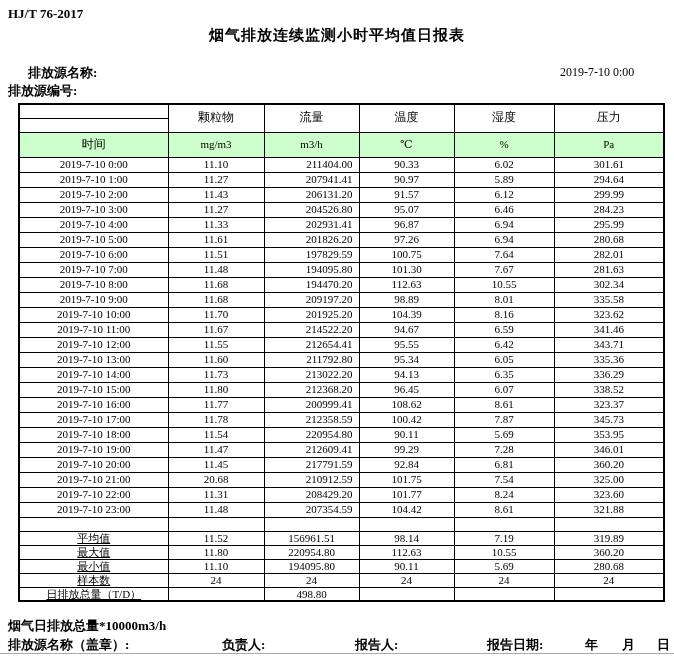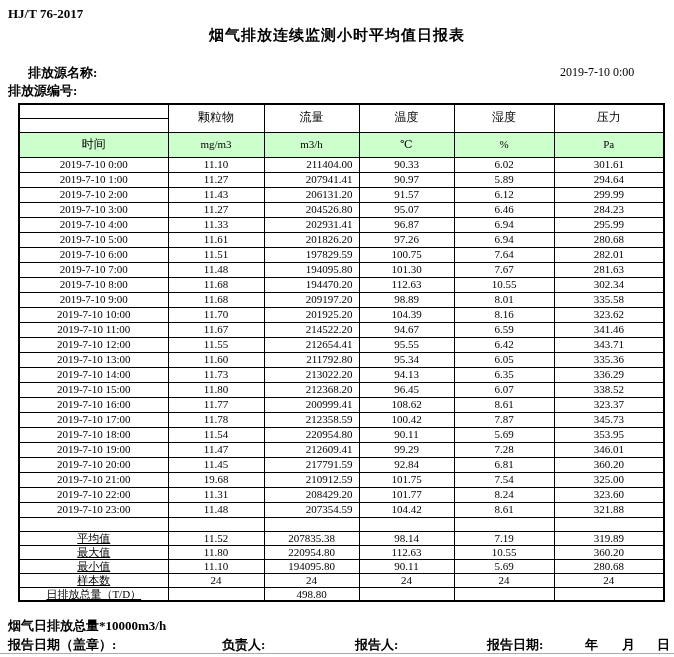--- a/index.html
+++ b/index.html
@@ -252,21 +252,21 @@
       <tr class="data-row">
         <td class="">2019-7-10 20:00</td>
         <td class="">11.45</td>
         <td class="flow">217791.59</td>
         <td class="">92.84</td>
         <td class="">6.81</td>
         <td class="">360.20</td>
       </tr>
       <tr class="data-row">
         <td class="">2019-7-10 21:00</td>
-        <td class="">19.68</td>
+        <td class="">20.68</td>
         <td class="flow">210912.59</td>
         <td class="">101.75</td>
         <td class="">7.54</td>
         <td class="">325.00</td>
       </tr>
       <tr class="data-row">
         <td class="">2019-7-10 22:00</td>
         <td class="">11.31</td>
         <td class="flow">208429.20</td>
         <td class="">101.77</td>
@@ -289,21 +289,21 @@
         <td></td>
       <td></td>
         <td></td>
         <td></td>
     </tr>
   </tbody>
   <tbody>
       <tr class="sum-row">
         <td class="sum-label">平均值</td>
         <td class="">11.52</td>
-        <td class="">207835.38</td>
+        <td class="">156961.51</td>
         <td class="">98.14</td>
         <td class="">7.19</td>
         <td class="">319.89</td>
       </tr>
       <tr class="sum-row">
         <td class="sum-label">最大值</td>
         <td class="">11.80</td>
         <td class="">220954.80</td>
         <td class="">112.63</td>
         <td class="">10.55</td>
@@ -331,21 +331,21 @@
         <td class="">498.80</td>
         <td class=""></td>
         <td class=""></td>
         <td class=""></td>
       </tr>
     </tbody>
 </table>
 
 <div class="abs foot-note">烟气日排放总量*10000m3/h</div>
 <div class="sig-row">
-  <span class="sig-unit">报告日期（盖章）:</span>
+  <span class="sig-unit">排放源名称（盖章）:</span>
   <span class="sig-resp">负责人:</span>
   <span class="sig-reporter">报告人:</span>
   <span class="sig-date">报告日期:</span>
   <span class="sig-year">年</span>
   <span class="sig-month">月</span>
   <span class="sig-day">日</span>
 </div>
 <div class="abs bottom-rule"></div>
 
 </body></html>

